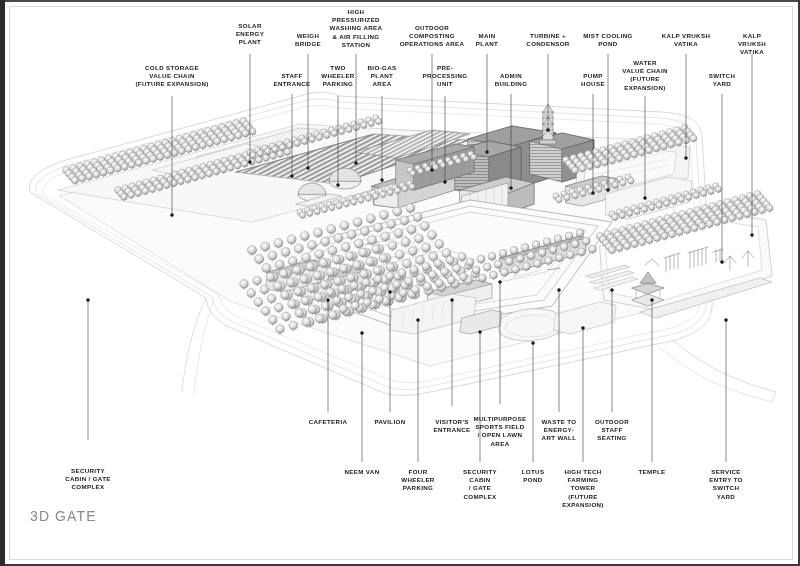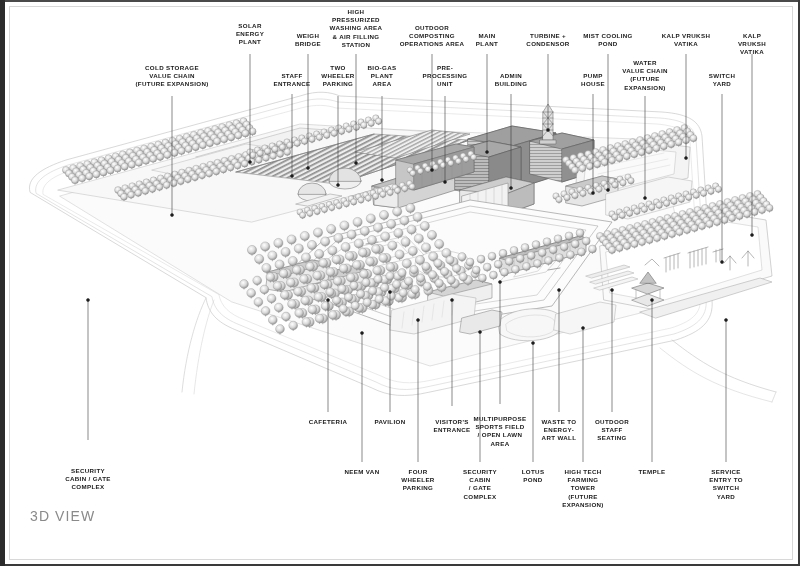--- a/index.html
+++ b/index.html
@@ -3395,16 +3395,16 @@
         <div class="lbl" style="left: 612px; top: 418px;">OUTDOOR
 STAFF
 SEATING</div>
         <div class="lbl" style="left: 652px; top: 468px;">TEMPLE</div>
         <div class="lbl" style="left: 726px; top: 468px;">SERVICE
 ENTRY TO
 SWITCH
 YARD</div>
       </div>
 
-    <div class="title3d">3D VIEW</div>
+    <div class="title3d">3D GATE</div>
 
   </div>
 </div>
 
 </body></html>

